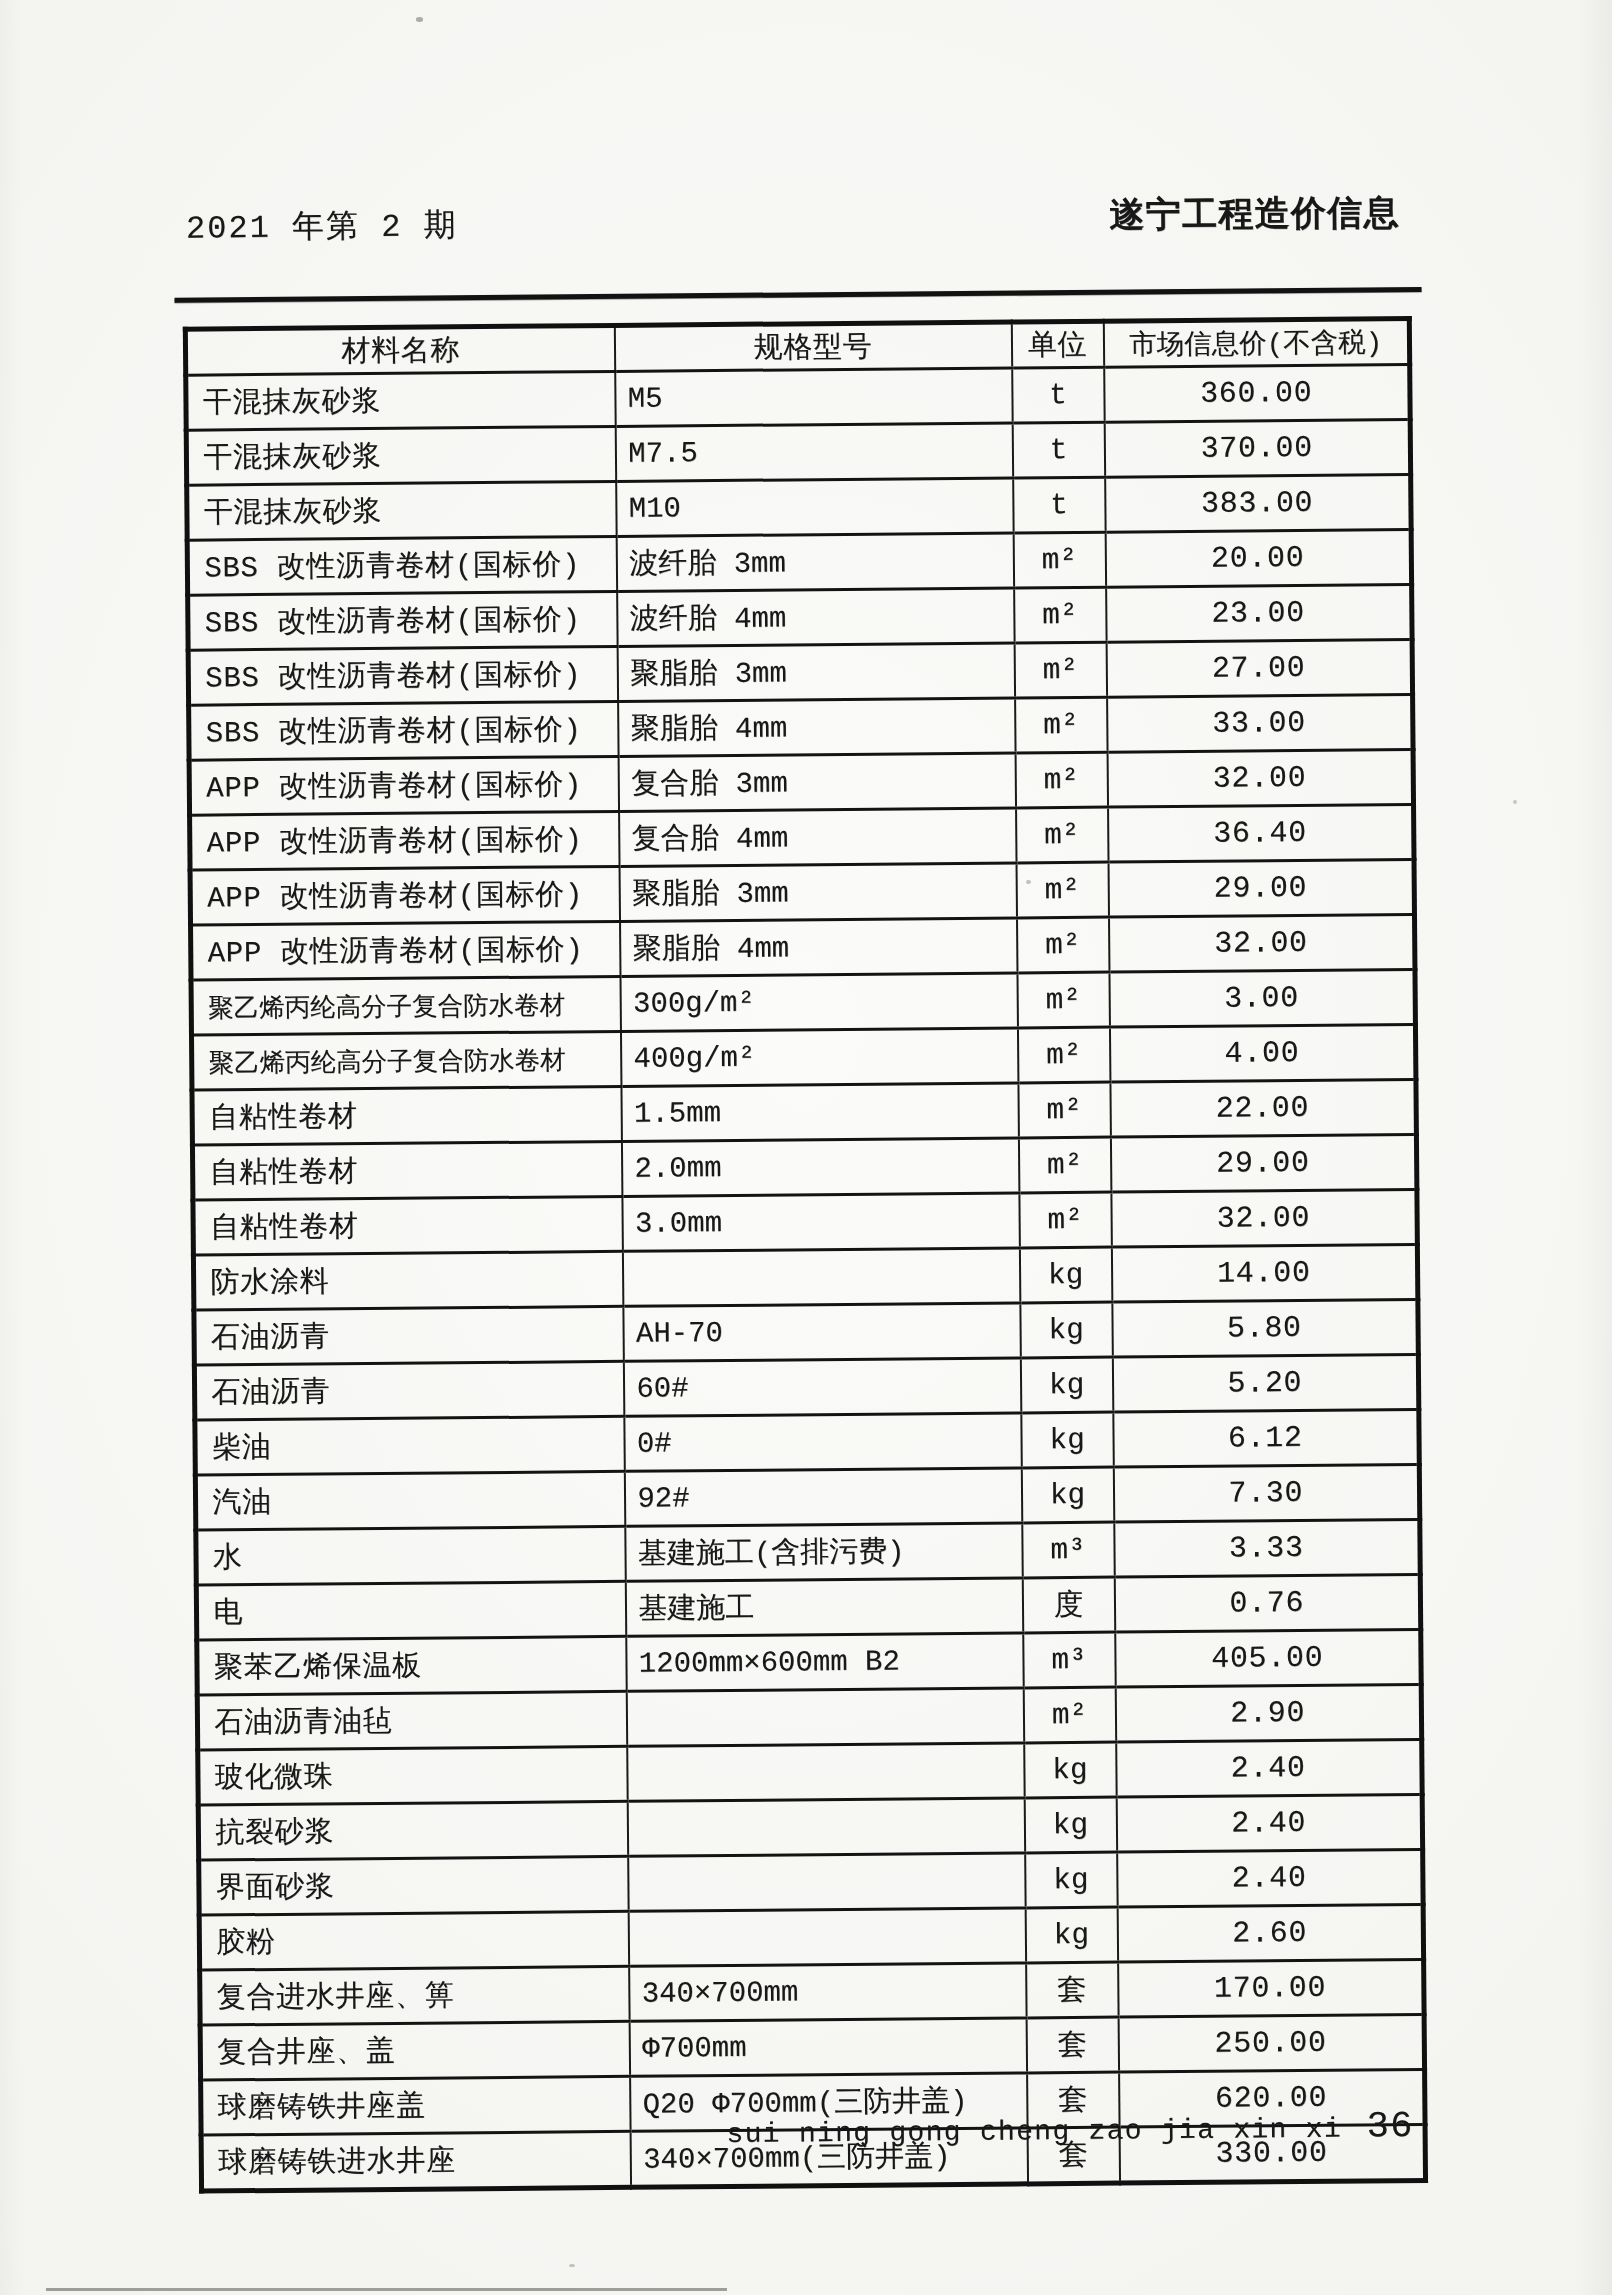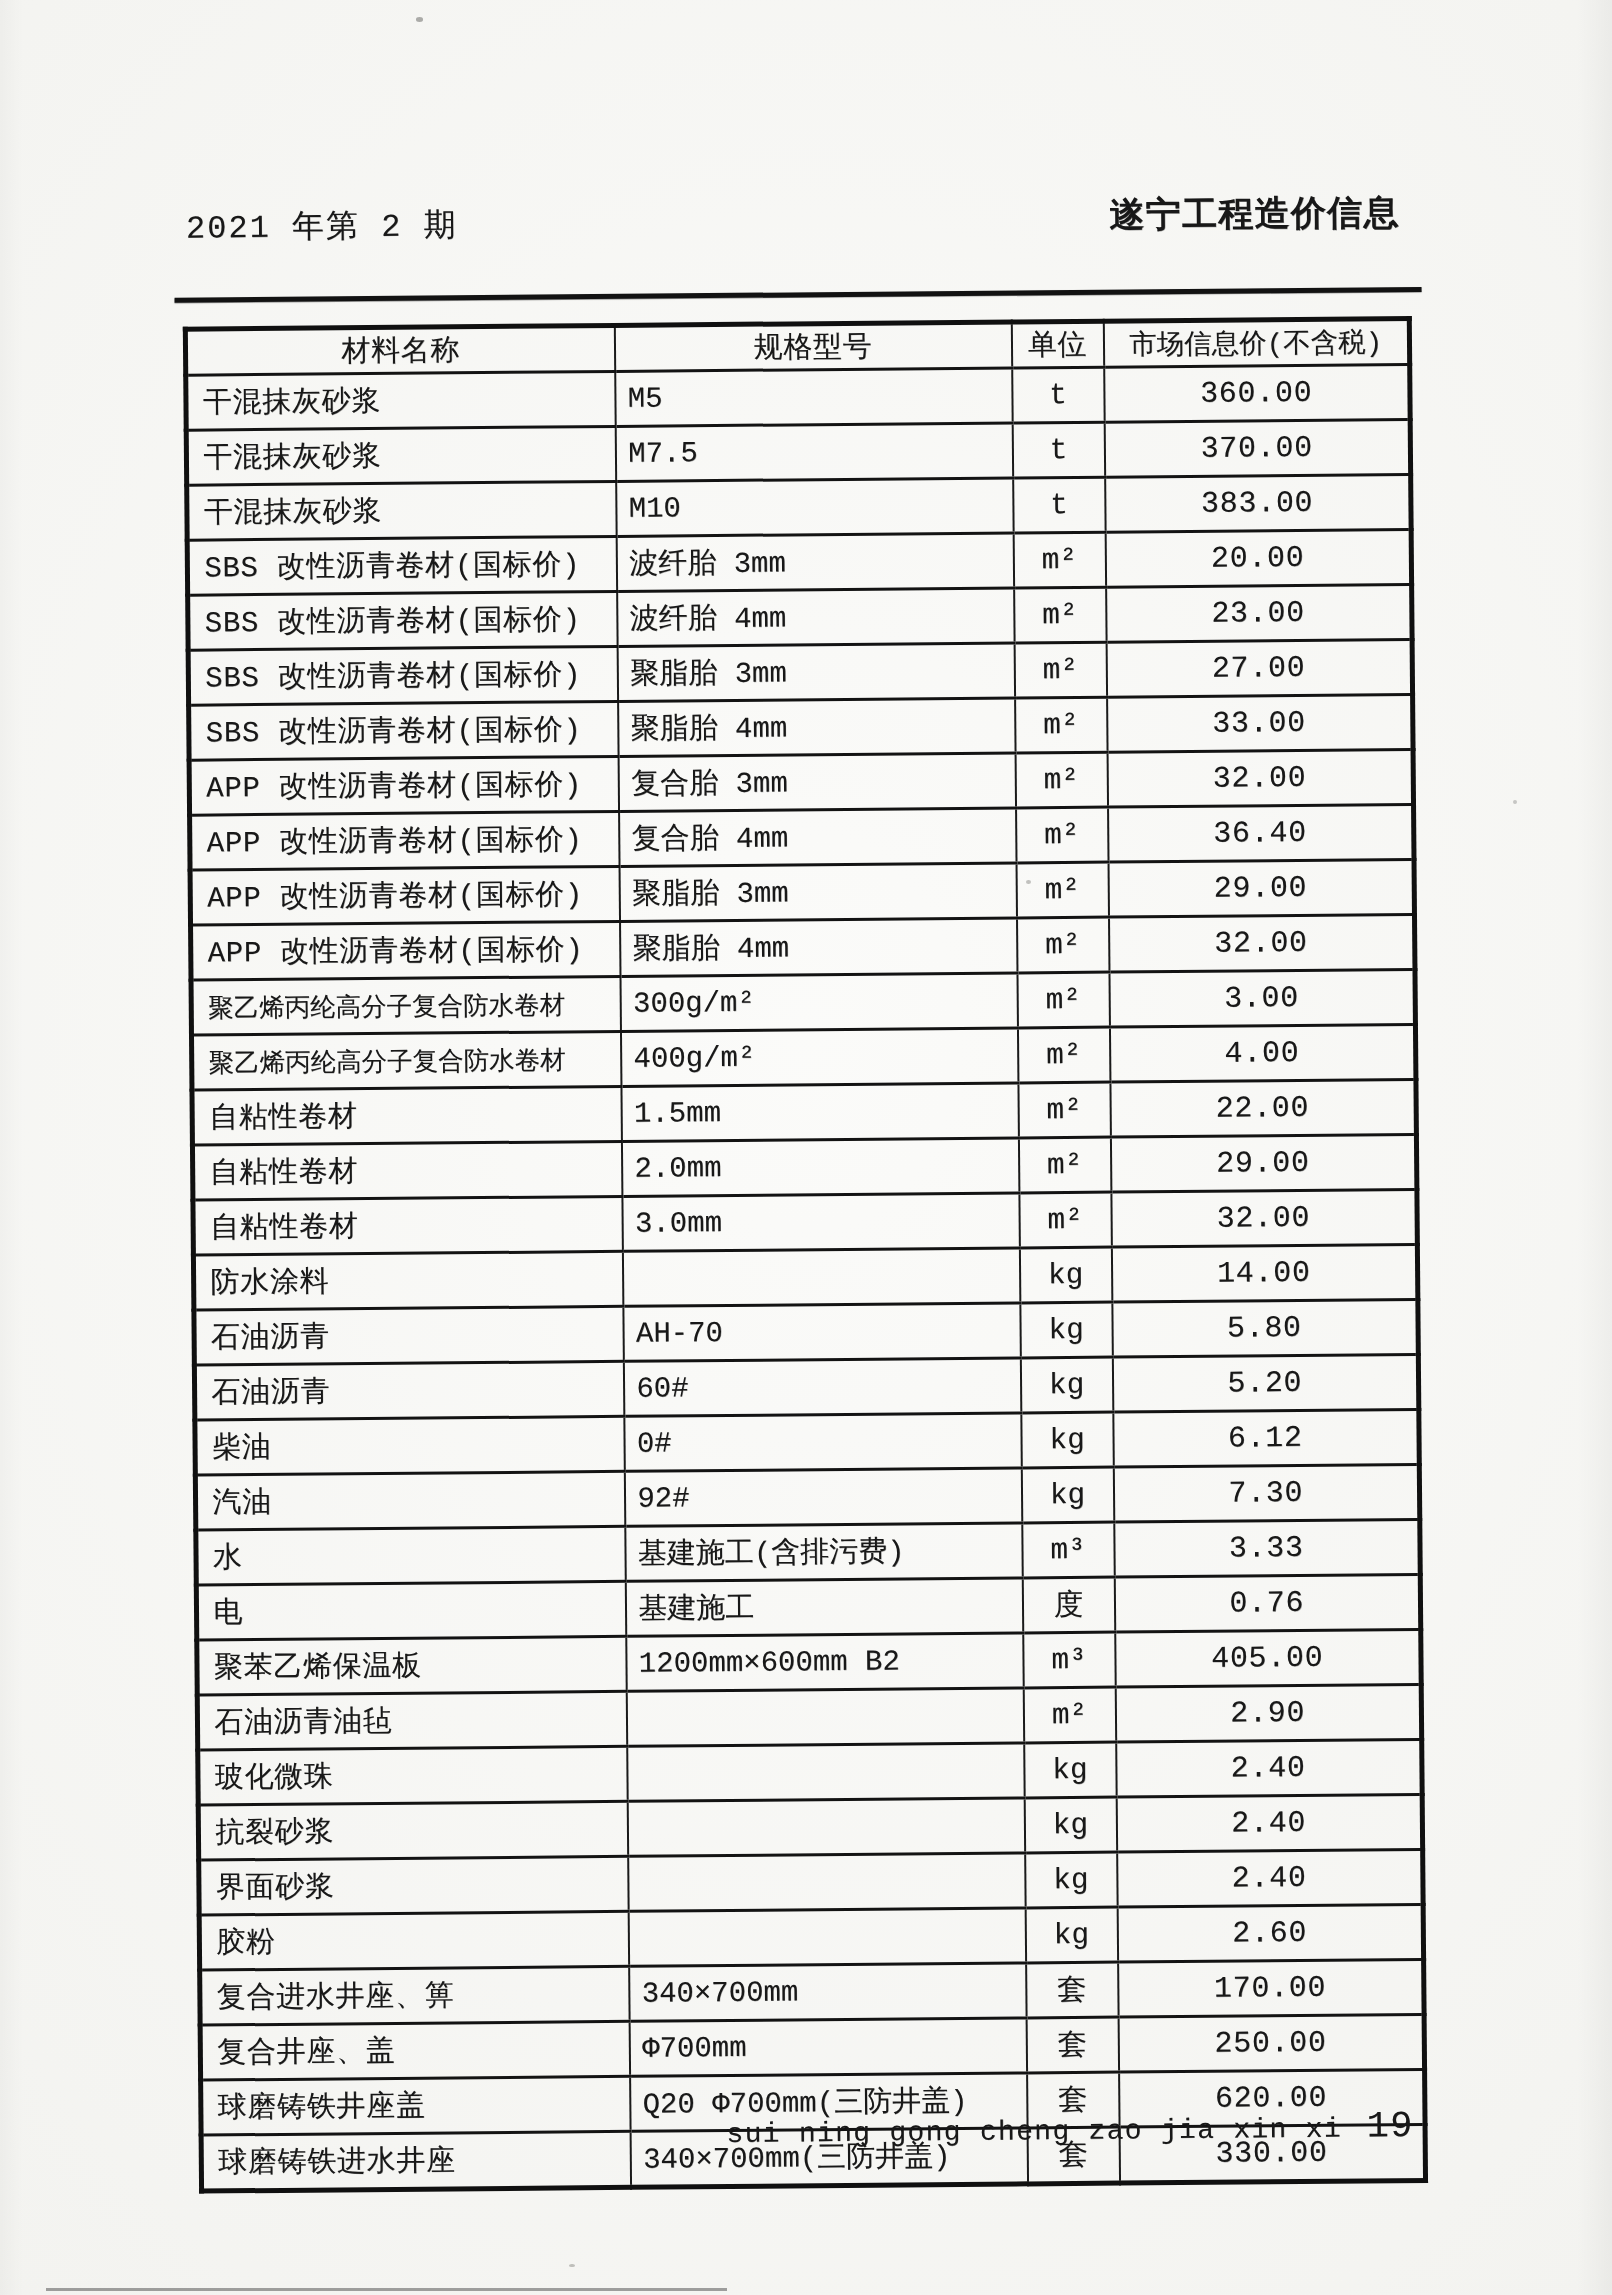--- a/index.html
+++ b/index.html
@@ -368,21 +368,21 @@
             <td class="col-name">球磨铸铁进水井座</td>
             <td class="col-spec">340×700mm(三防井盖)</td>
             <td class="col-unit">套</td>
             <td class="col-price">330.00</td>
           </tr>
         </tbody>
     </table>
 
     <div class="footer-line">
       <span>sui ning gong cheng zao jia xin xi</span>
-      <span class="page-num">19</span>
+      <span class="page-num">36</span>
     </div>
 
   </div>
 
   <div class="speck s1"></div>
   <div class="speck s2"></div>
   <div class="speck s3"></div>
   <div class="speck s4"></div>
   <div class="scanner-edge-bottom"></div>
 </div>

